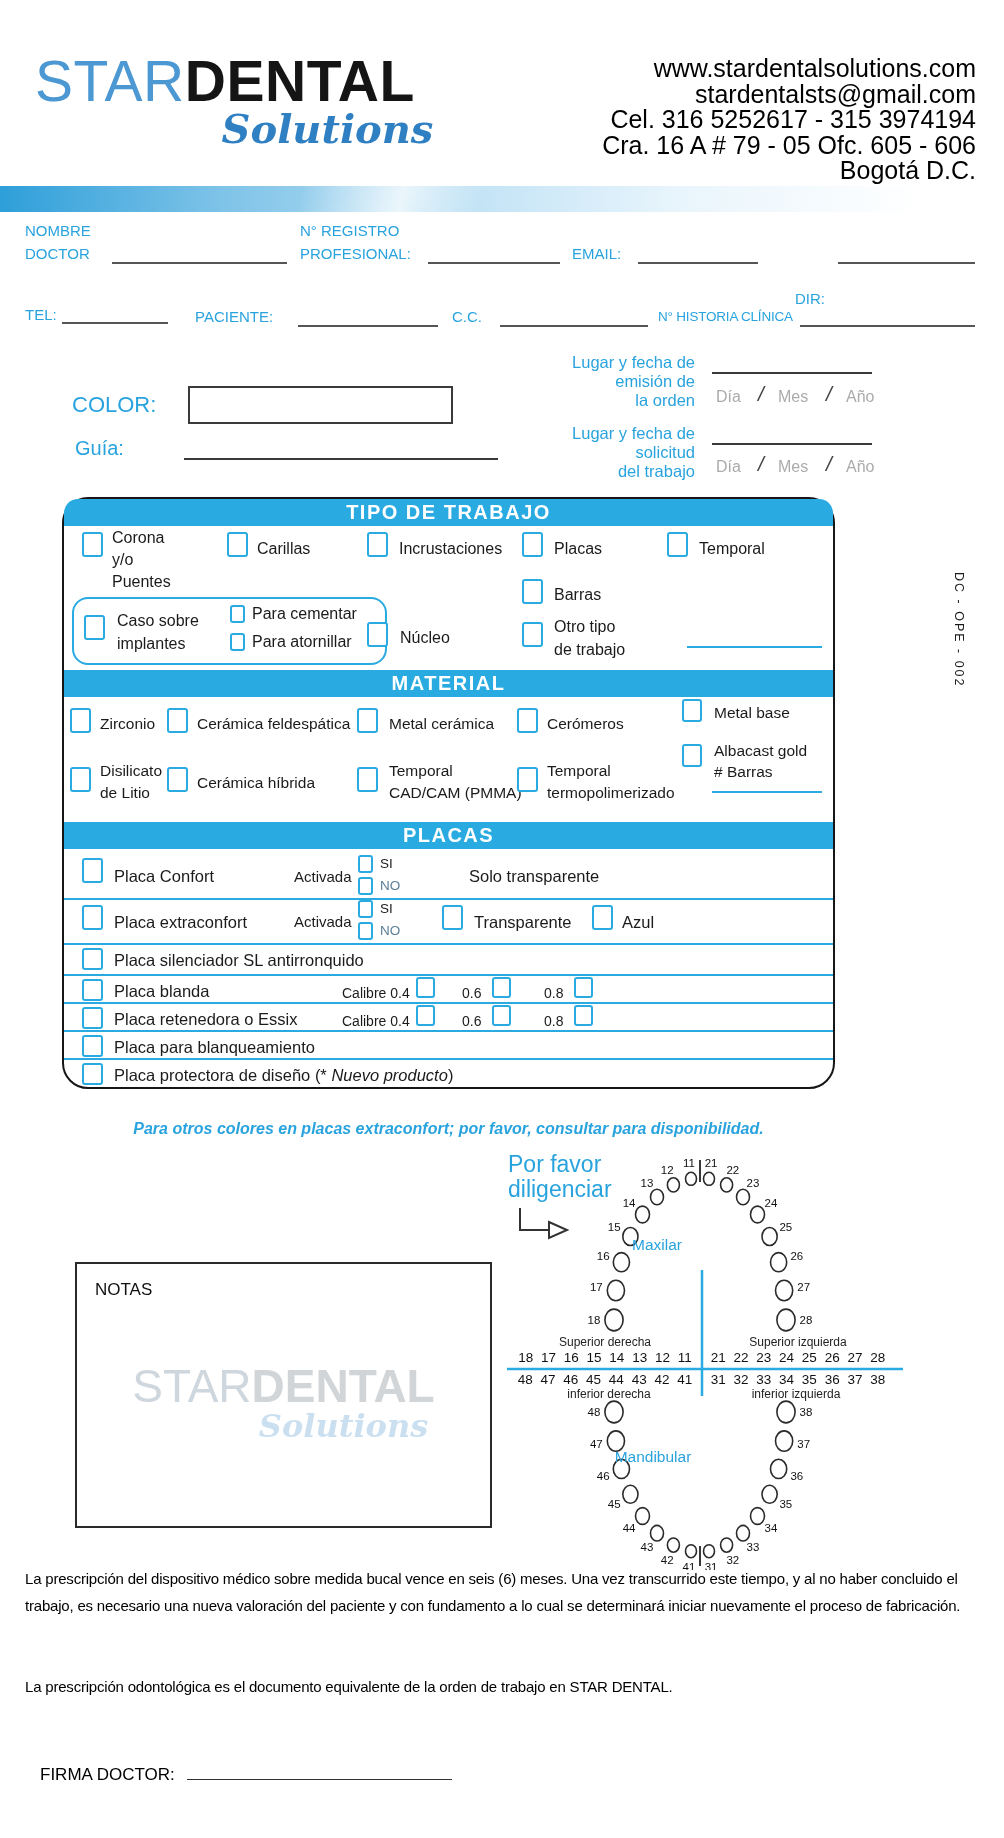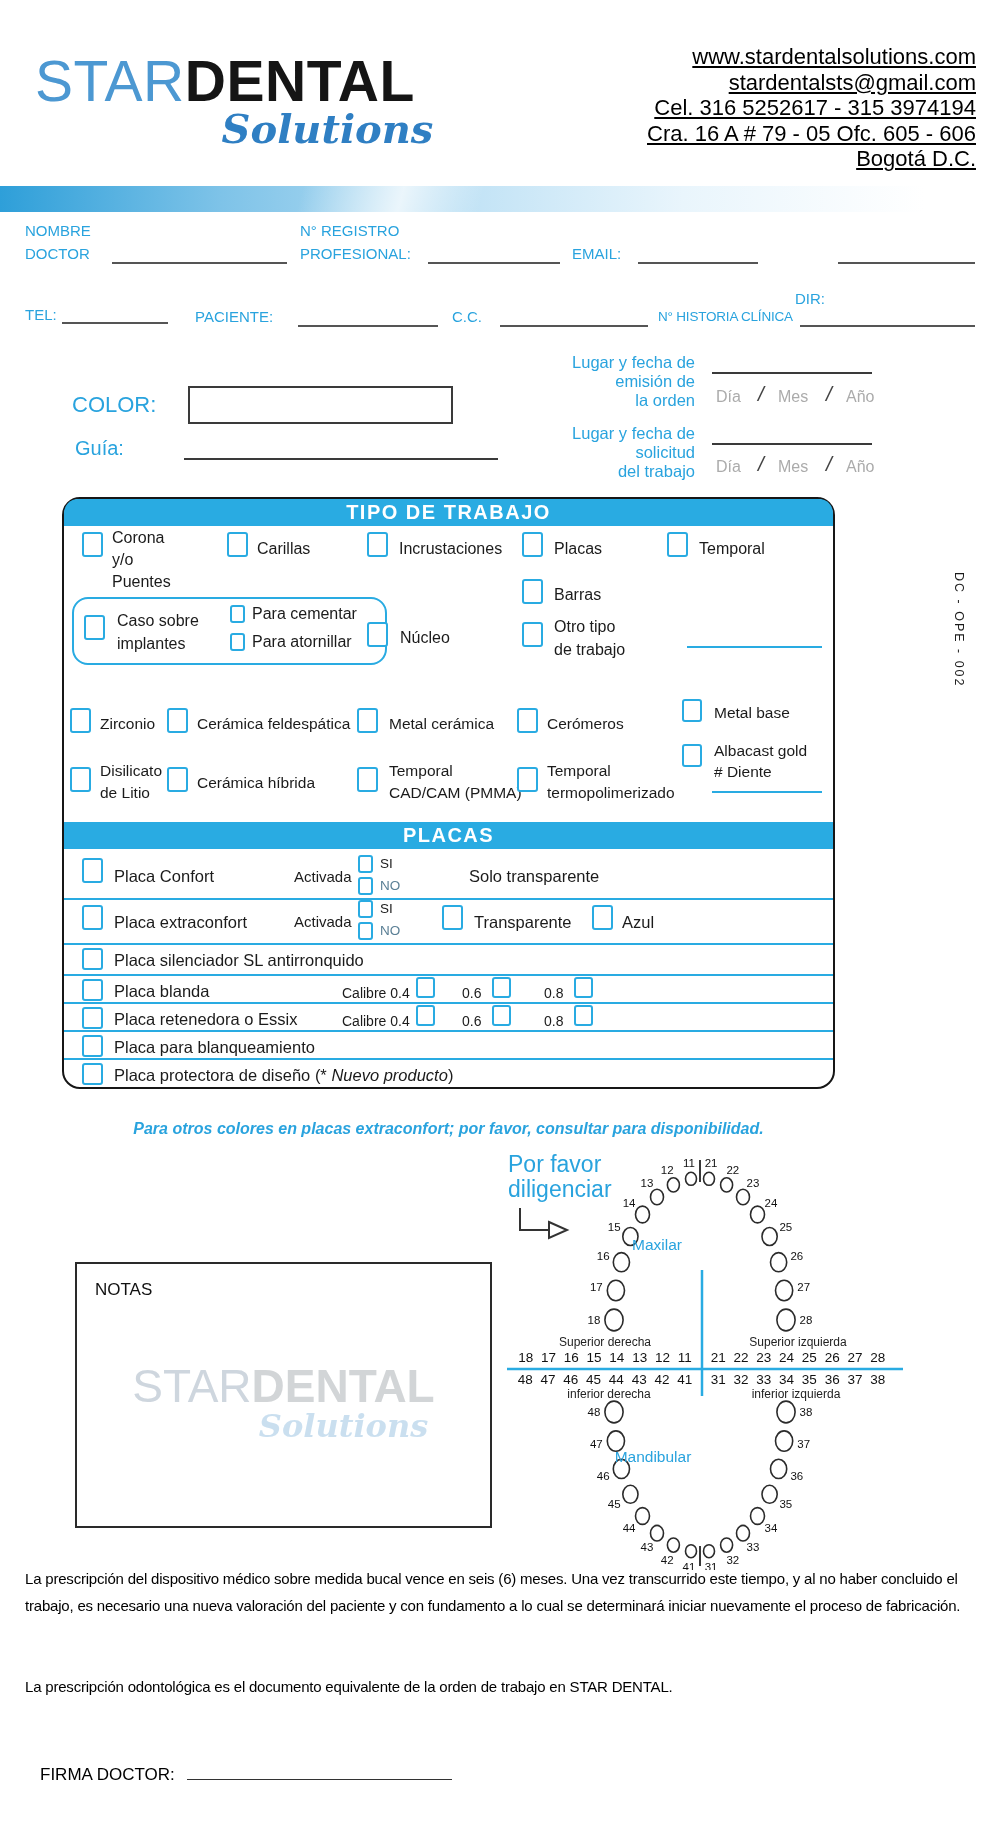--- a/index.html
+++ b/index.html
@@ -33,21 +33,21 @@
 </head>
 <body>
 
 <div class="page">
 
   <div class="abs" style="left:35px;top:48px;font-size:57px;letter-spacing:.5px;white-space:nowrap;">
     <span style="color:var(--logoblue);font-weight:normal;">STAR</span><span style="color:#151515;font-weight:bold;">DENTAL</span>
   </div>
   <div class="abs" style="left:200px;top:105px;width:255px;text-align:center;font-family:'DejaVu Serif',serif;font-style:italic;font-weight:bold;font-size:40px;color:var(--scriptblue);">Solutions</div>
 
-  <div class="abs" style="right:28px;top:44px;text-align:right;font-size:22px;line-height:25.5px;color:#000;text-decoration:underline;">
+  <div class="abs" style="right:28px;top:56px;text-align:right;font-size:25px;line-height:25.5px;color:#000;">
     <div>www.stardentalsolutions.com</div>
     <div>stardentalsts@gmail.com</div>
     <div>Cel. 316 5252617 - 315 3974194</div>
     <div>Cra. 16 A # 79 - 05 Ofc. 605 - 606</div>
     <div>Bogotá D.C.</div>
   </div>
 
   <div class="abs" style="left:0;top:186px;width:1004px;height:26px;background:
     linear-gradient(105deg, rgba(255,255,255,0) 30%, rgba(255,255,255,.75) 40%, rgba(255,255,255,0) 48%),
     linear-gradient(to right,#2E9FD9,#7EC3E8 22%,#C4E4F6 48%,#E9F5FC 68%,#ffffff 92%);"></div>
@@ -103,21 +103,21 @@
   </div>
   <div class="fl" style="left:712px;top:443px;width:160px;border-bottom-color:#3a3a3a;"></div>
   <div class="abs gray" style="left:716px;top:458px;font-size:16px;">Día</div>
   <div class="slash" style="left:758px;top:452px;">/</div>
   <div class="abs gray" style="left:778px;top:458px;font-size:16px;">Mes</div>
   <div class="slash" style="left:826px;top:452px;">/</div>
   <div class="abs gray" style="left:846px;top:458px;font-size:16px;">Año</div>
 
   <div class="abs" style="left:952px;top:572px;height:160px;writing-mode:vertical-rl;font-size:12.5px;letter-spacing:2px;color:#1a1a1a;">DC - OPE - 002</div>
 
-  <div class="abs" style="left:62px;top:497px;width:773px;height:592px;border:2.5px solid #161616;border-radius:18px;">
+  <div class="abs" style="left:62px;top:497px;width:773px;height:592px;border:2.5px solid #161616;border-radius:26px;">
 
     <div class="sechdr" style="top:0;border-radius:14px 14px 0 0;">TIPO DE TRABAJO</div>
 
     <span class="cb" style="left:18px;top:33px;"></span>
     <div class="flabel" style="left:48px;top:28px;line-height:22px;">
       <div>Corona</div>
       <div>y/o</div>
       <div>Puentes</div>
     </div>
     <span class="cb" style="left:163px;top:33px;"></span>
@@ -146,36 +146,37 @@
     <span class="cb" style="left:303px;top:123px;"></span>
     <div class="flabel" style="left:336px;top:130px;">Núcleo</div>
 
     <span class="cb" style="left:458px;top:123px;"></span>
     <div class="flabel" style="left:490px;top:116px;line-height:23px;">
       <div>Otro tipo</div>
       <div>de trabajo</div>
     </div>
     <div class="flblue" style="left:623px;top:147px;width:135px;"></div>
 
+    <div class="sechdr" style="top:171px;">MATERIAL</div>
 
     <span class="cb" style="left:6px;top:209px;"></span>
     <div class="flabel" style="left:36px;top:216px;font-size:15.5px;">Zirconio</div>
     <span class="cb" style="left:103px;top:209px;"></span>
     <div class="flabel" style="left:133px;top:216px;font-size:15.5px;">Cerámica feldespática</div>
     <span class="cb" style="left:293px;top:209px;"></span>
     <div class="flabel" style="left:325px;top:216px;font-size:15.5px;">Metal cerámica</div>
     <span class="cb" style="left:453px;top:209px;"></span>
     <div class="flabel" style="left:483px;top:216px;font-size:15.5px;">Cerómeros</div>
 
     <span class="cb" style="left:618px;top:200px;width:20px;height:23px;"></span>
     <div class="flabel" style="left:650px;top:205px;font-size:15.5px;">Metal base</div>
     <span class="cb" style="left:618px;top:245px;width:20px;height:23px;"></span>
     <div class="flabel" style="left:650px;top:241px;font-size:15.5px;line-height:21px;">
       <div>Albacast gold</div>
-      <div># Diente</div>
+      <div># Barras</div>
     </div>
     <div class="flblue" style="left:648px;top:292px;width:110px;border-bottom-width:2px;"></div>
 
     <span class="cb" style="left:6px;top:268px;"></span>
     <div class="flabel" style="left:36px;top:261px;font-size:15.5px;line-height:22px;">
       <div>Disilicato</div>
       <div>de Litio</div>
     </div>
     <span class="cb" style="left:103px;top:268px;"></span>
     <div class="flabel" style="left:133px;top:275px;font-size:15.5px;">Cerámica híbrida</div>

